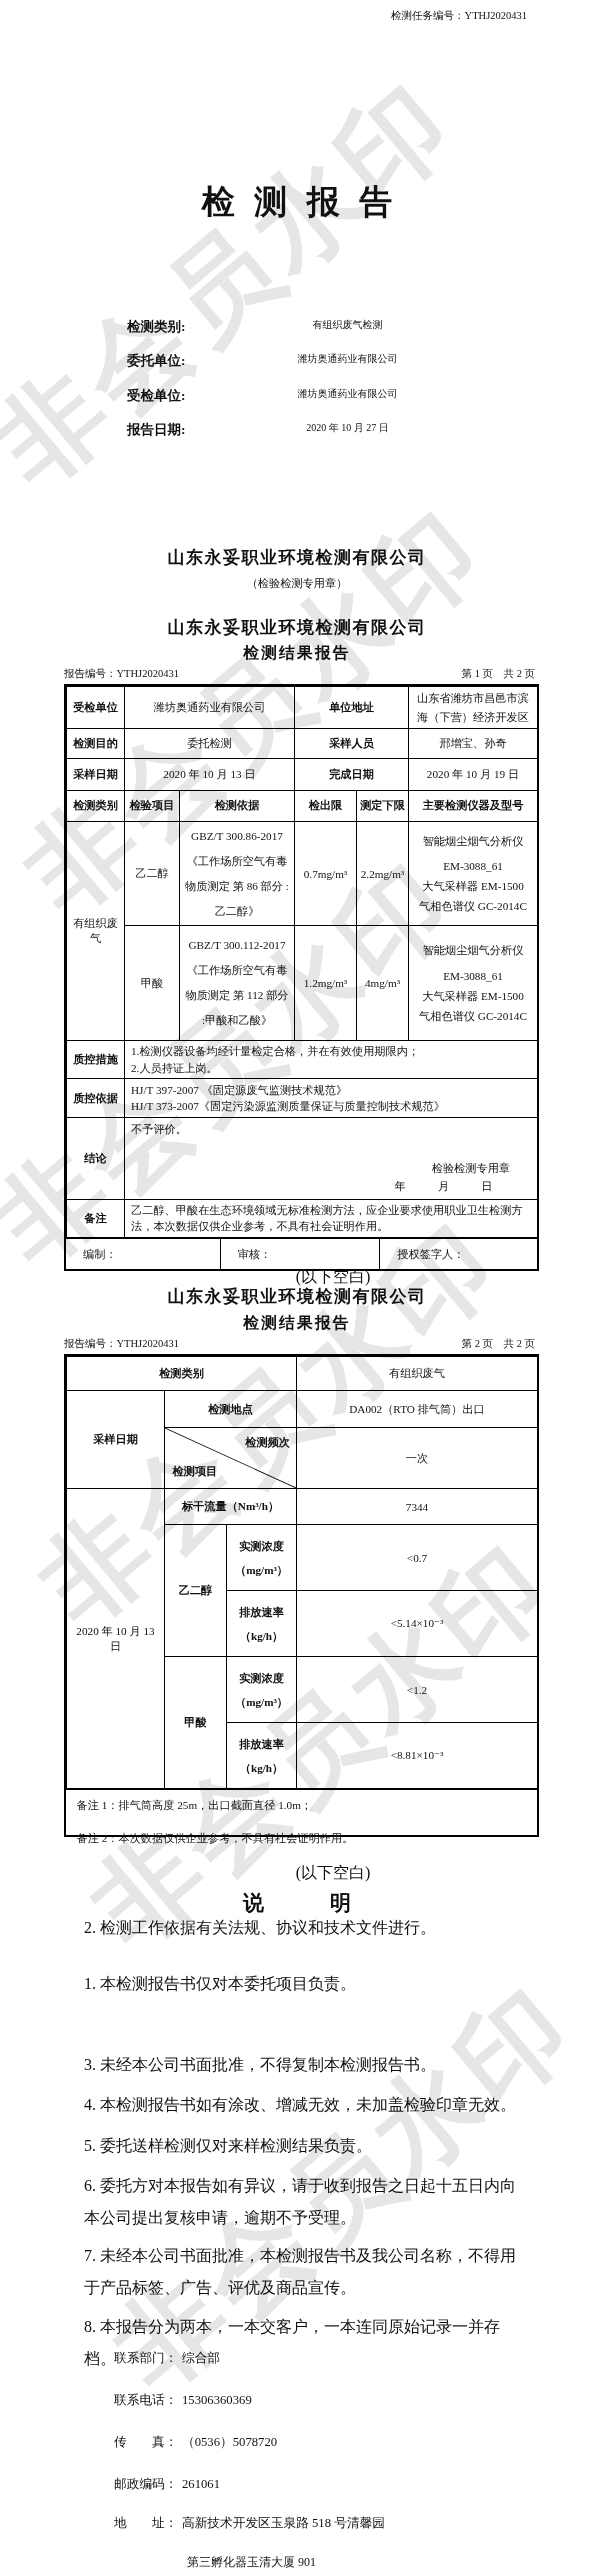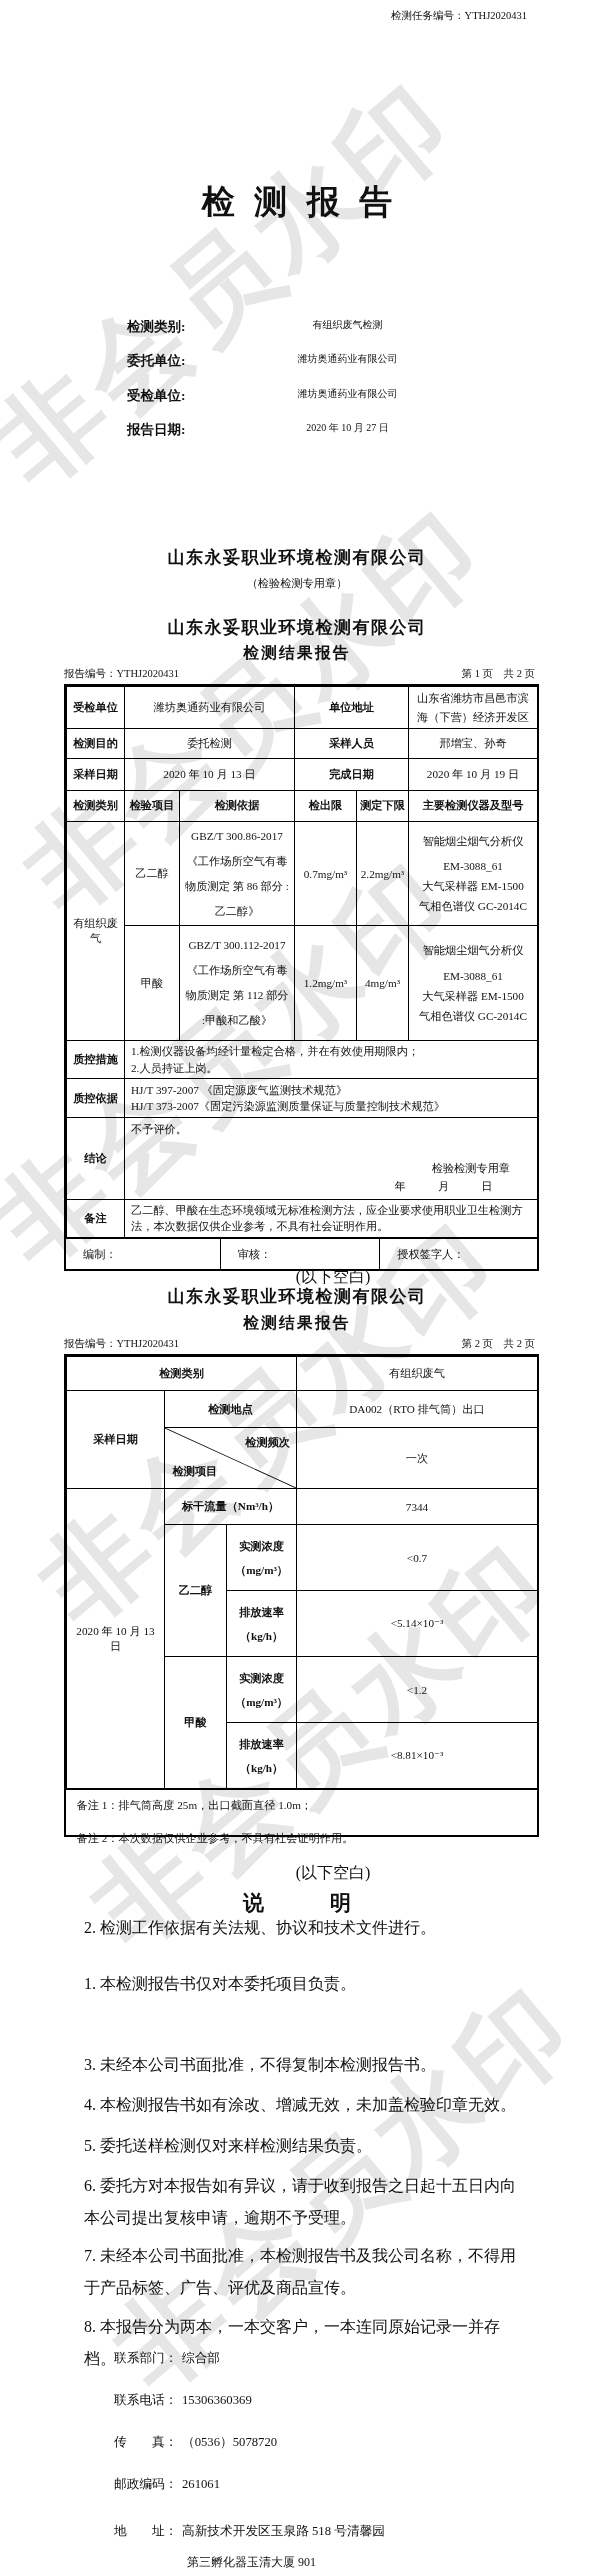--- a/index.html
+++ b/index.html
@@ -299,19 +299,19 @@
   </div>
   <div class="fg ct-row" style="top:2392px;">
     <span>联系电话：</span><span class="ctv">15306360369</span>
   </div>
   <div class="fg ct-row" style="top:2434px;">
     <span>传　　真：</span><span class="ctv">（0536）5078720</span>
   </div>
   <div class="fg ct-row" style="top:2476px;">
     <span>邮政编码：</span><span class="ctv">261061</span>
   </div>
-  <div class="fg ct-row" style="top:2515px;margin-top:8px;">
+  <div class="fg ct-row" style="top:2515px;">
     <span>地　　址：</span><span class="ctv">高新技术开发区玉泉路 518 号清馨园</span>
   </div>
   <div class="fg ct-addr2" style="top:2554px;">第三孵化器玉清大厦 901</div>
 
 </div>
 
 
 </body></html>

